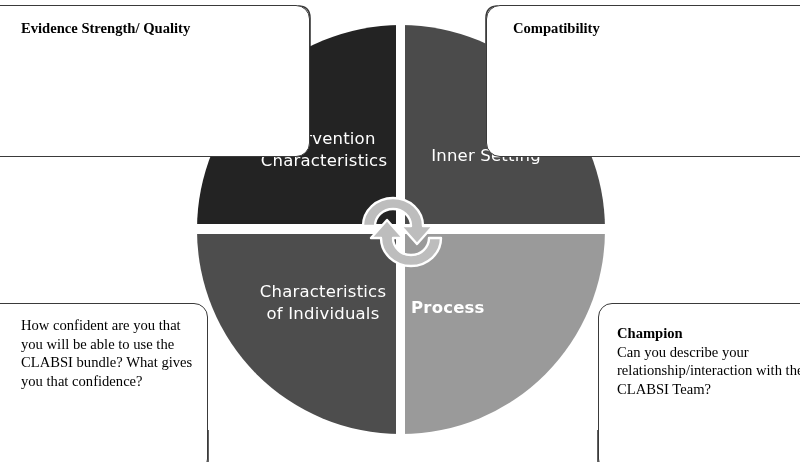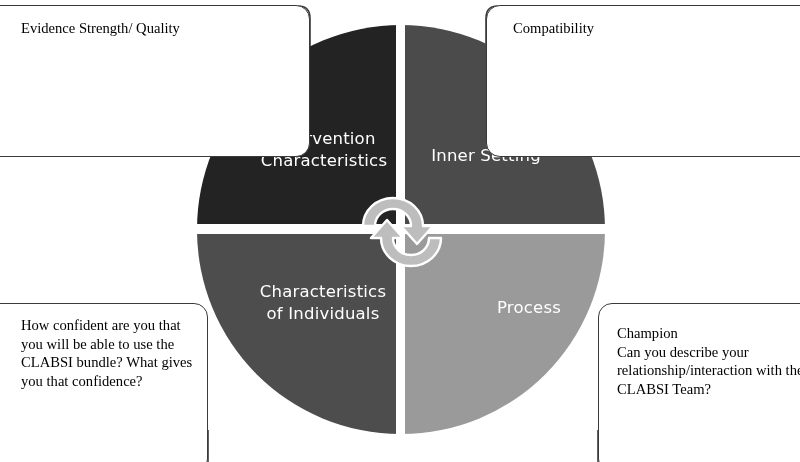--- a/index.html
+++ b/index.html
@@ -74,21 +74,21 @@
     font-family: "DejaVu Sans", sans-serif;
     font-size: 16.5px;
     line-height: 1.35;
     letter-spacing: 0.2px;
     white-space: pre-line;
     pointer-events: none;
   }
   .lbl-tl { left: 58px;  top: 103px; width: 138px; text-align: center; }
   .lbl-tr { left: 214px; top: 120px; width: 150px; text-align: center; }
   .lbl-bl { left: 55px;  top: 256px; width: 142px; text-align: center; }
-  .lbl-br { left: 214px; top: 272px; width: 150px; text-align: right; }
+  .lbl-br { left: 214px; top: 272px; width: 150px; text-align: left; font-weight: bold; }
 
   
   .cycle {
     position: absolute;
     left: 158px;
     top: 165px;
     width: 94px;
     height: 84px;
     pointer-events: none;
   }
@@ -99,21 +99,21 @@
     background: #ffffff;
     border: 1.6px solid #3a3a3a;
     border-radius: 14px;
     box-sizing: border-box;
     padding: 10px 14px;
     color: #000000;
     font-size: 14.6px;
     line-height: 1.28;
   }
   .callout .title {
-    font-weight: normal;
+    font-weight: bold;
     display: block;
   }
   .callout .body {
     display: block;
   }
 
   .c-tl { left: -14px; top: 5px;   width: 324px; height: 152px;
           padding-left: 34px; padding-top: 13px; }
   .c-tr { left: 486px; top: 5px;   width: 328px; height: 152px;
           padding-left: 26px; padding-top: 13px; padding-right: 30px; }

